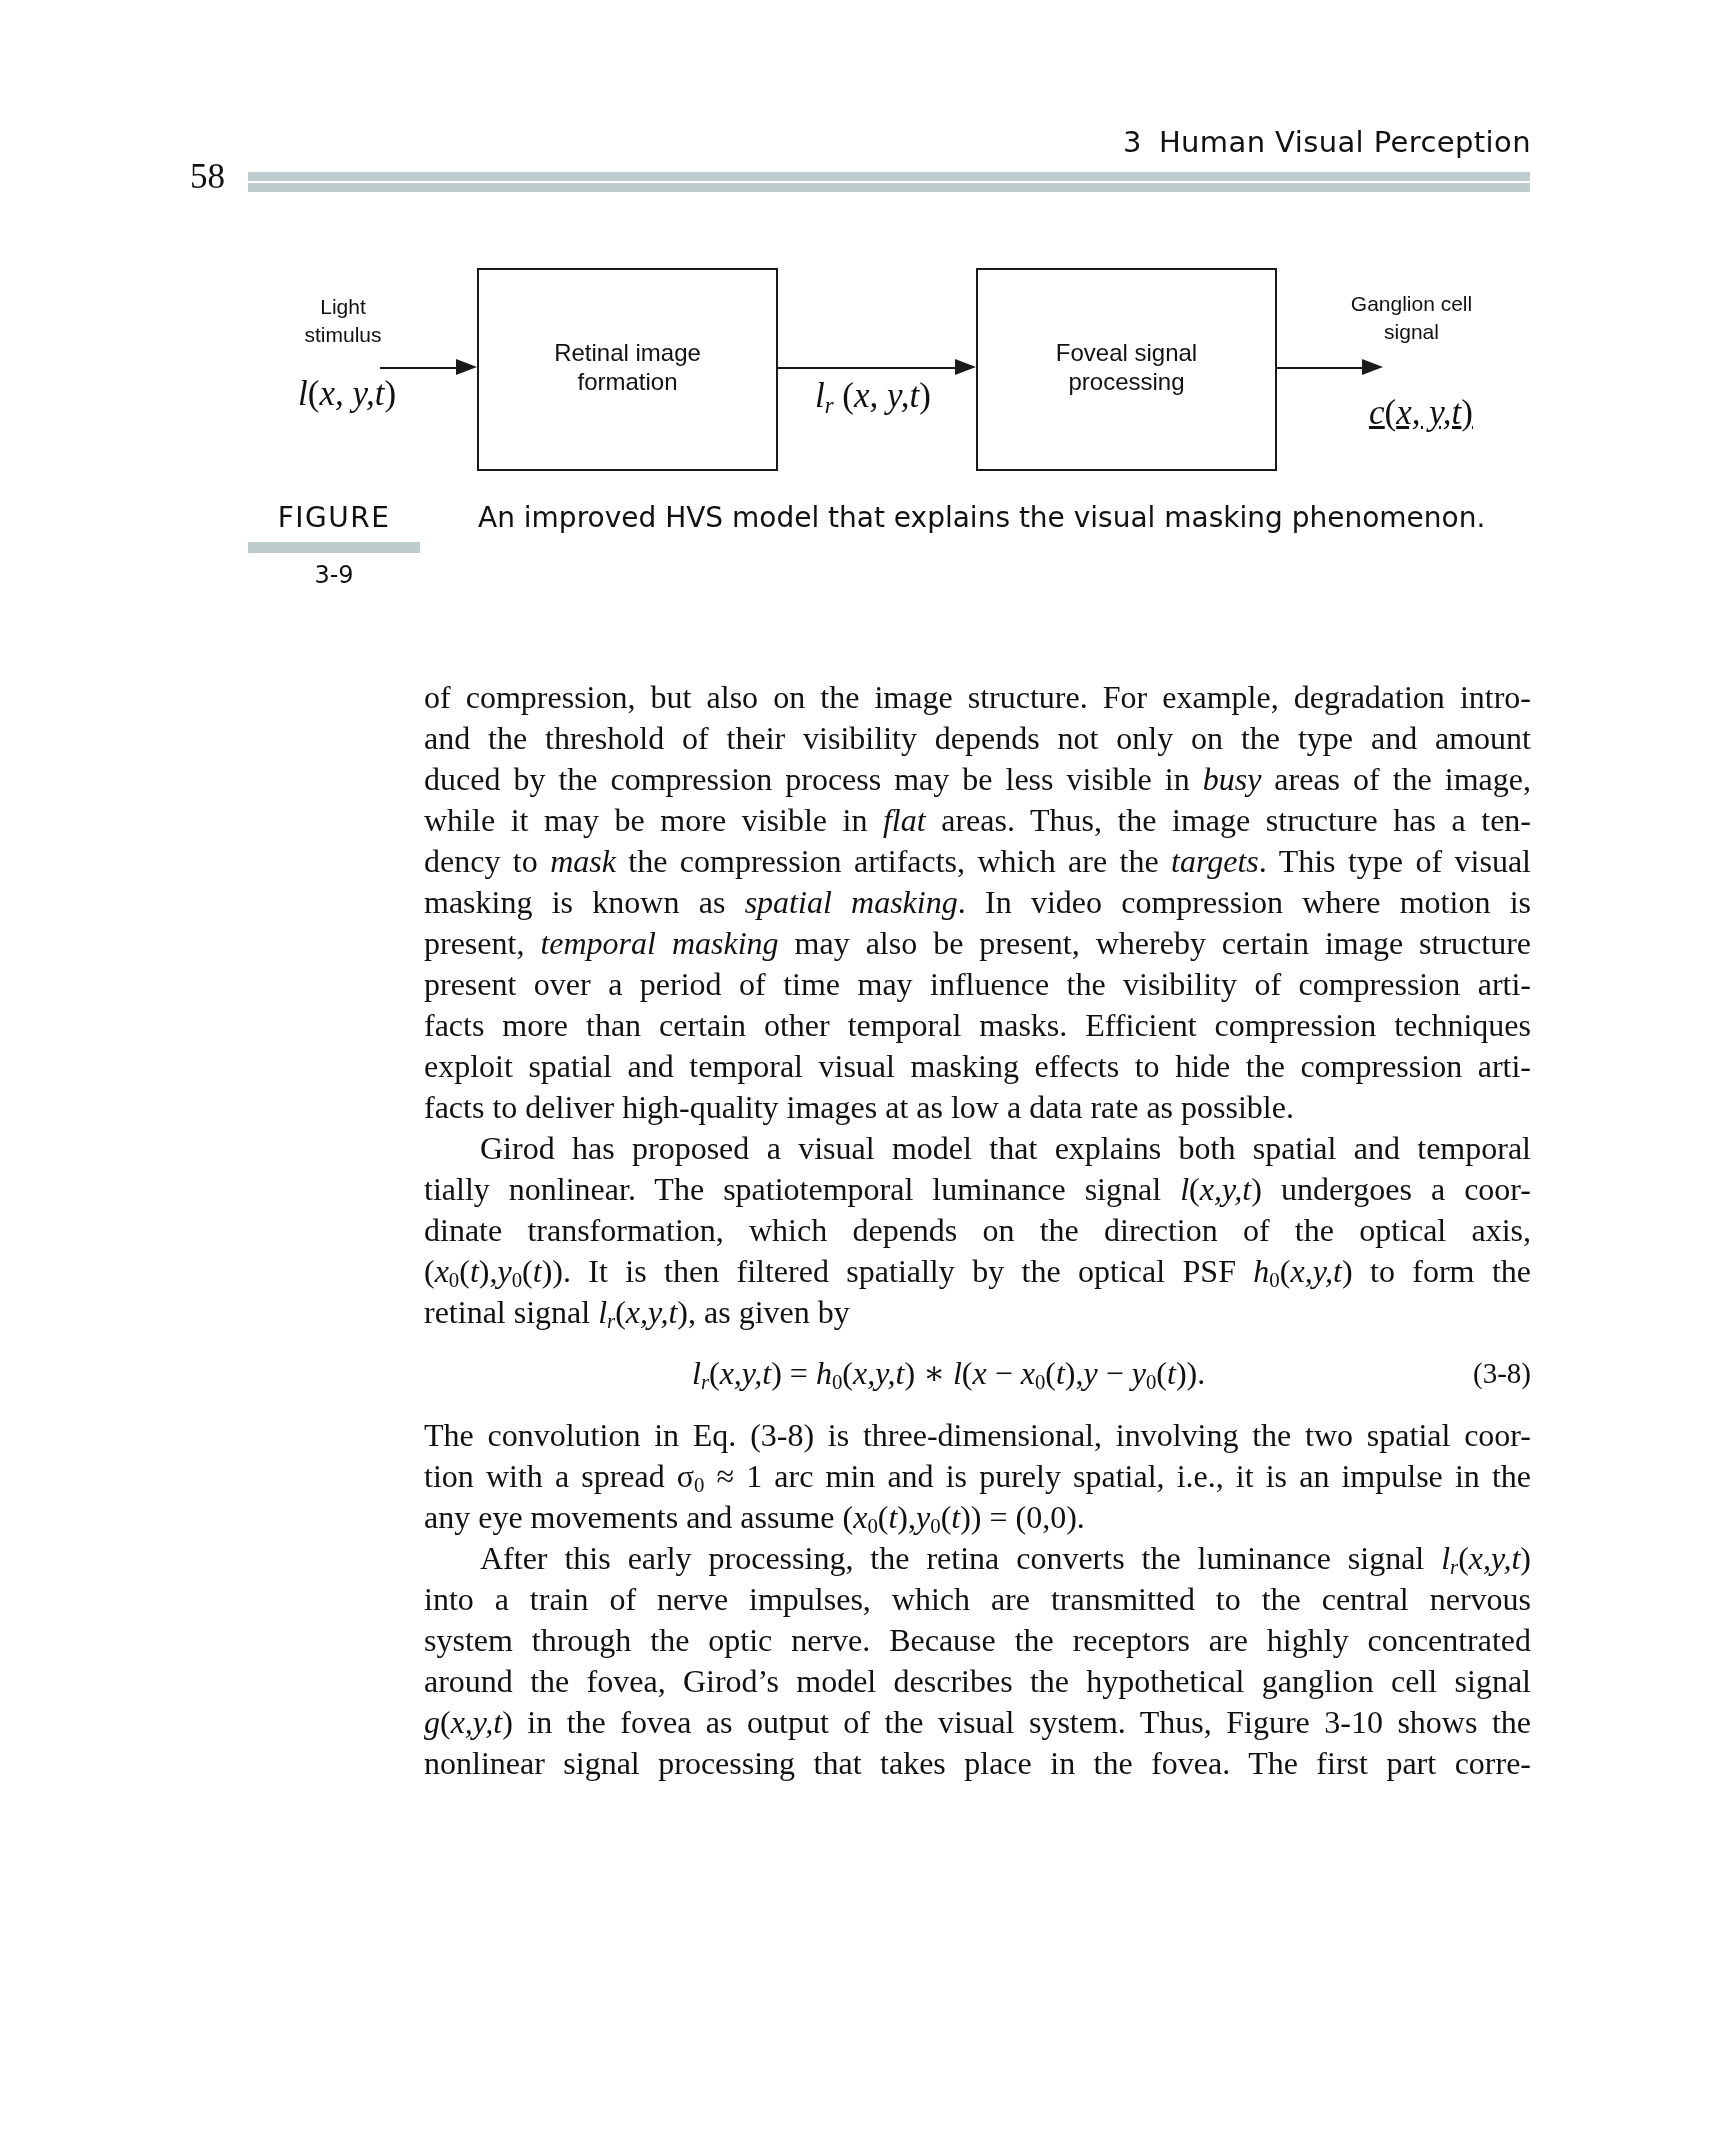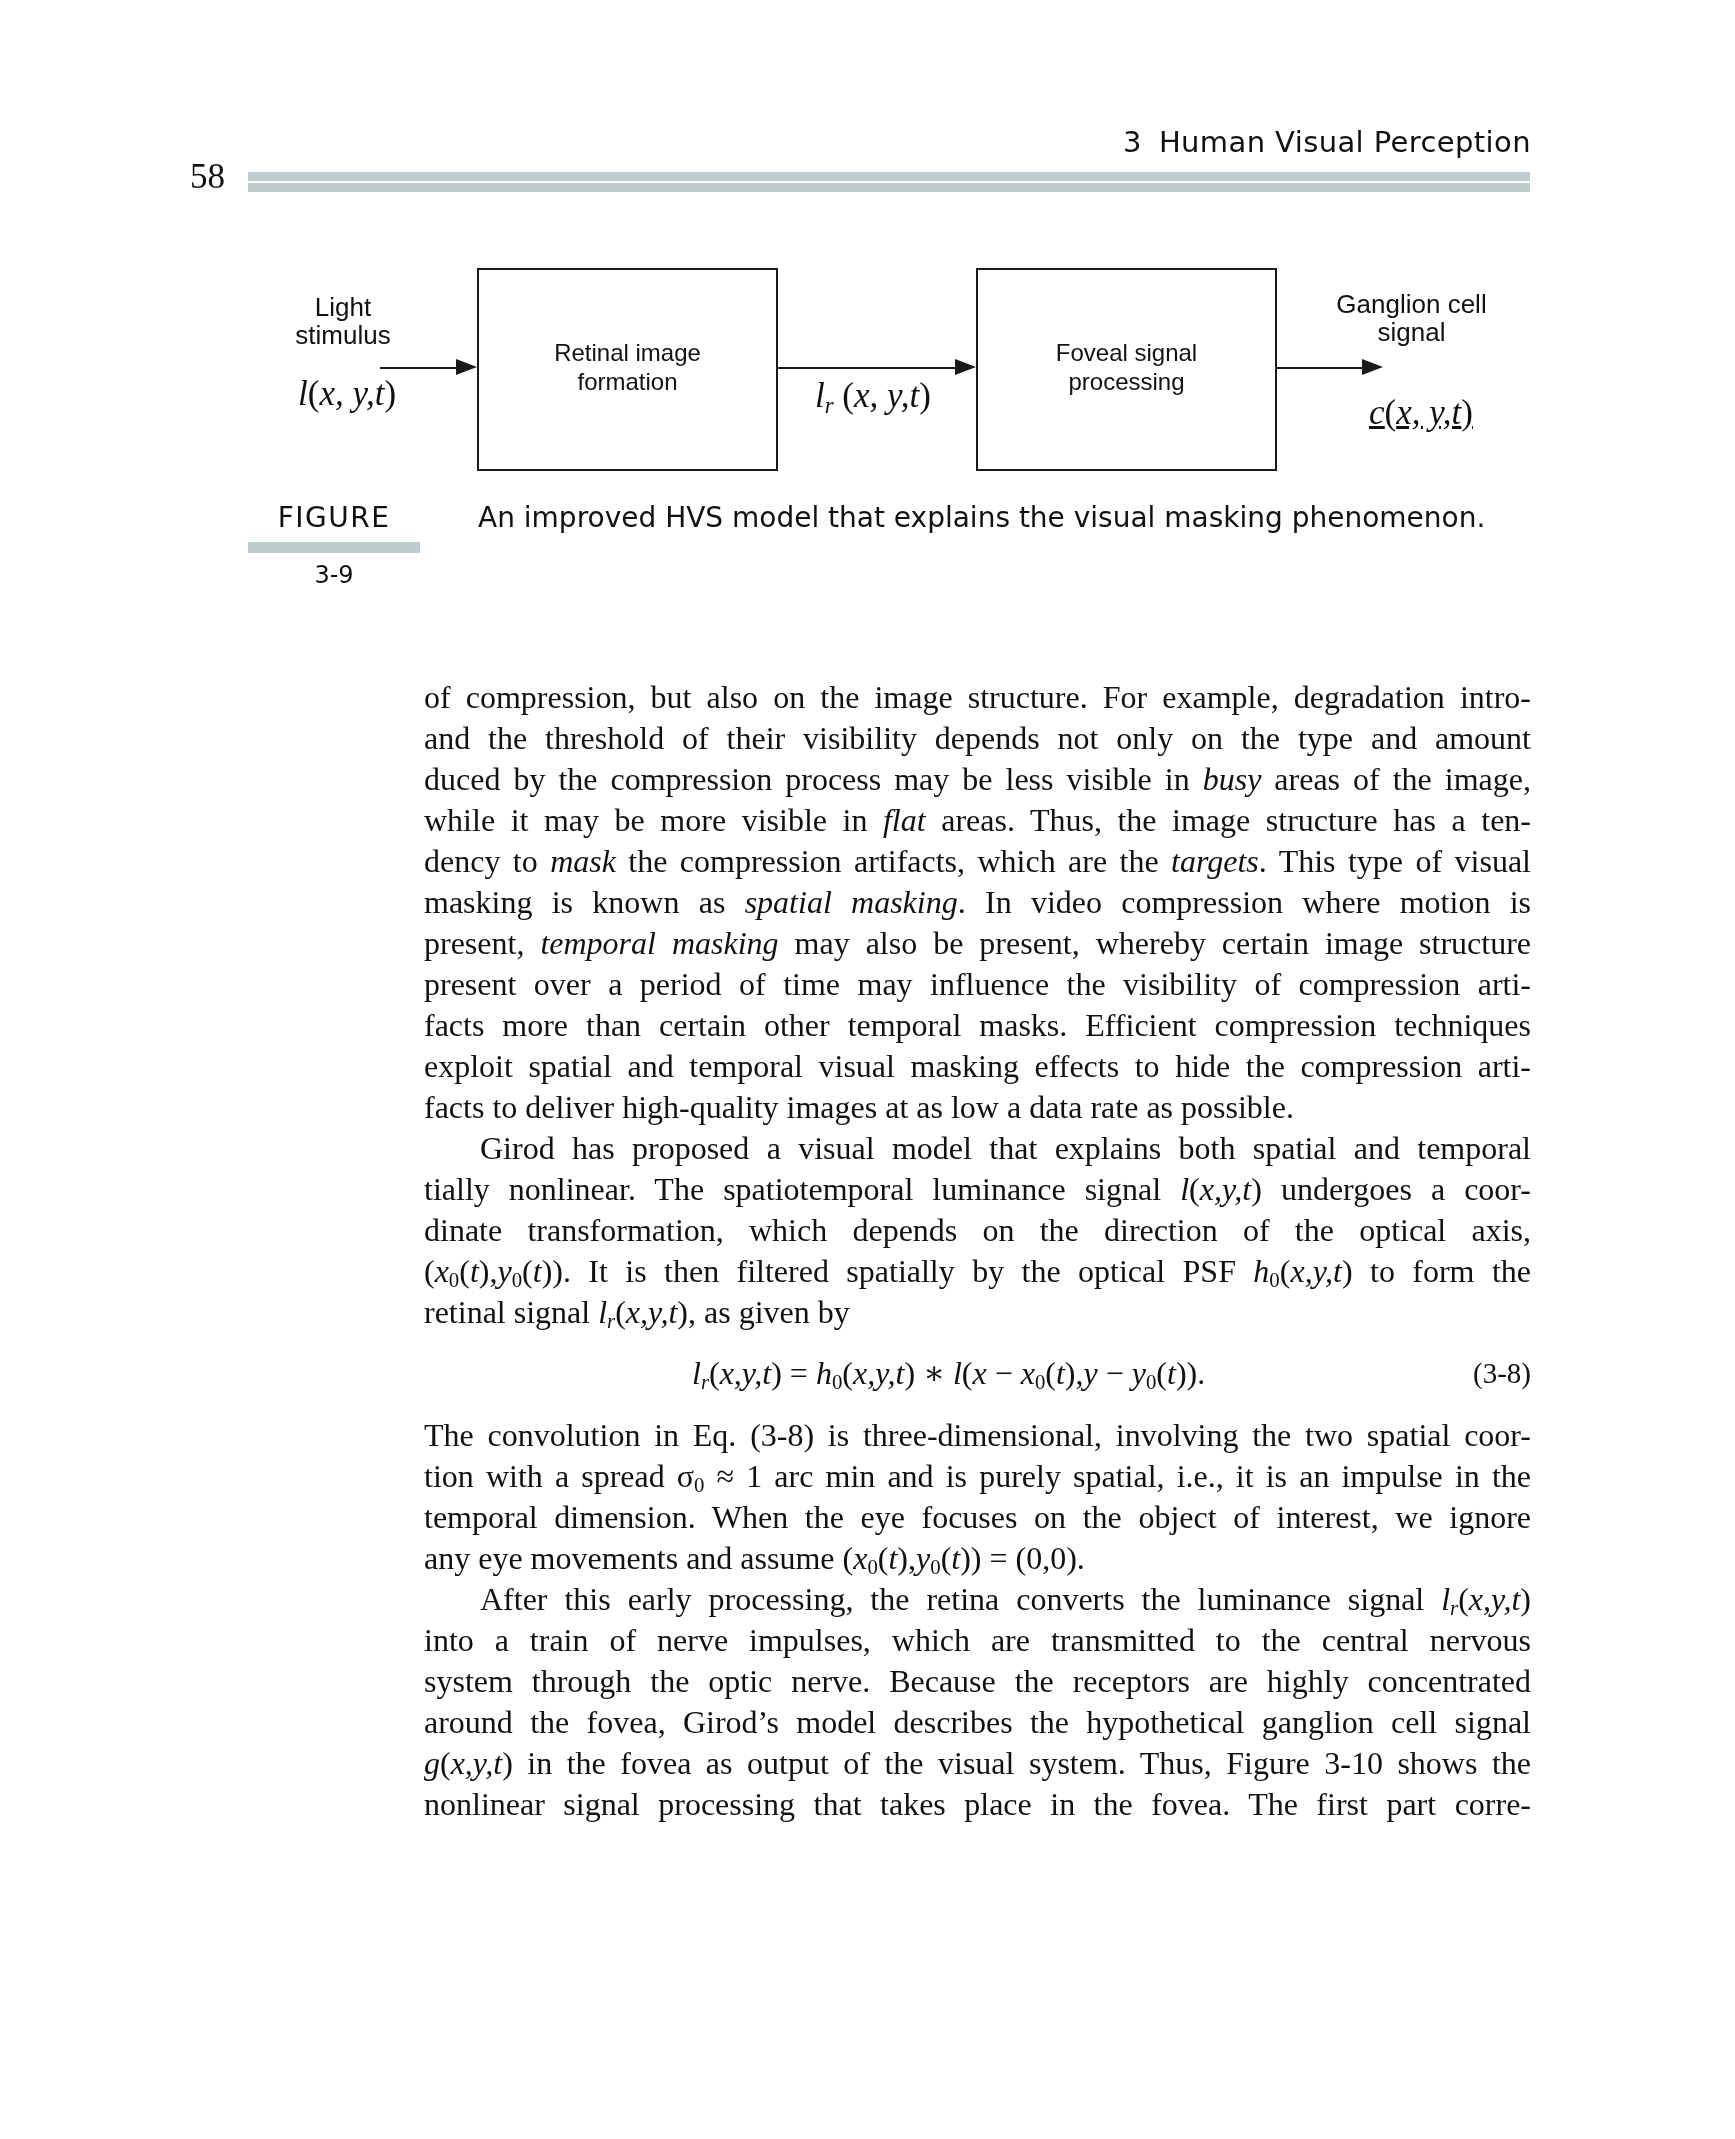--- a/index.html
+++ b/index.html
@@ -13,21 +13,21 @@
   .running-head { top: 125px; right: 204px; font-size: 29px; letter-spacing: 0.4px; }
   .running-head .chap-num { margin-right: 17px; }
   .page-num { left: 190px; top: 157px; font-size: 35px; font-family: "Liberation Serif", serif; }
   .rule { left: 248px; width: 1282px; height: 8.5px; background: #bdcccc; }
   .rule.r1 { top: 172px; }
   .rule.r2 { top: 183px; }
 
   
   .box { border: 2.3px solid #1a1a1a; box-sizing: border-box; background: #fff; }
   .box-label { font-size: 24px; text-align: center; line-height: 28.5px; }
-  .signal-label { font-size: 26px; text-align: center; line-height: 28px; }
+  .signal-label { font-size: 21px; text-align: center; line-height: 28px; }
   .math { font-family: "Liberation Serif", serif; font-style: italic; font-size: 35px; white-space: nowrap; }
   .math .up { font-style: normal; }
   .arrow-line { height: 2.3px; background: #1a1a1a; }
   .arrow-head { width: 0; height: 0; border-top: 8.5px solid transparent; border-bottom: 8.5px solid transparent; border-left: 21.6px solid #1a1a1a; }
 
   
   .fig-word { left: 248px; top: 501px; font-size: 28px; letter-spacing: 1.5px; width: 172px; text-align: center; }
   .fig-bar { left: 248px; top: 542px; width: 172px; height: 10.8px; background: #bdcccc; }
   .fig-num { left: 248px; top: 561px; font-size: 24px; width: 172px; text-align: center; }
   .fig-caption { left: 478px; top: 501px; font-size: 28px; }
@@ -120,21 +120,20 @@
   </div>
 
   <div class="equation-line">
     <span class="equation"><i>l<sub>r</sub></i>(<i>x,y,t</i>) = <i>h</i><sub>0</sub>(<i>x,y,t</i>) ∗ <i>l</i>(<i>x</i> − <i>x</i><sub>0</sub>(<i>t</i>),<i>y</i> − <i>y</i><sub>0</sub>(<i>t</i>)).</span>
     <span class="eq-num">(3-8)</span>
   </div>
 
   <div>
     <span class="line">The convolution in Eq. (3-8) is three-dimensional, involving the two spatial coor-</span>
     <span class="line"><span>tion with a spread </span>σ<sub>0</sub><span> ≈ 1 arc min and is purely spatial, i.e., it is an impulse in the</span></span>
-    <span class="line">temporal dimension. When the eye focuses on the object of interest, we ignore</span>
     <span class="line last"><span>any eye movements and assume </span>(<i>x</i><sub>0</sub>(<i>t</i>),<i>y</i><sub>0</sub>(<i>t</i>))<span> = (0,0).</span></span>
   </div>
 
   <div>
     <span class="line indent"><span>After this early processing, the retina converts the luminance signal </span><i>l<sub>r</sub></i>(<i>x,y,t</i>)</span>
     <span class="line">into a train of nerve impulses, which are transmitted to the central nervous</span>
     <span class="line">system through the optic nerve. Because the receptors are highly concentrated</span>
     <span class="line">around the fovea, Girod’s model describes the hypothetical ganglion cell signal</span>
     <span class="line"><i>g</i>(<i>x,y,t</i>)<span> in the fovea as output of the visual system. Thus, Figure 3-10 shows the</span></span>
     <span class="line">nonlinear signal processing that takes place in the fovea. The first part corre-</span>

